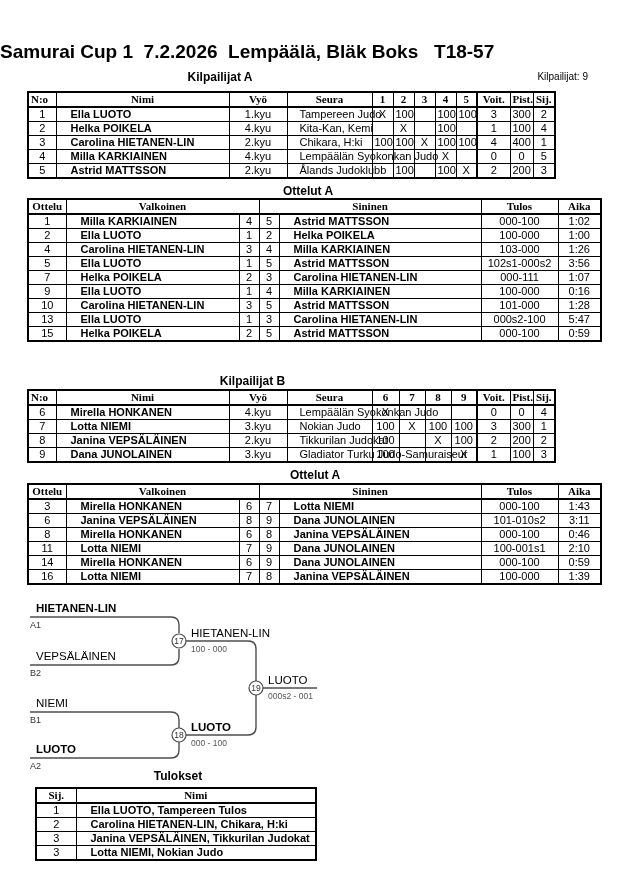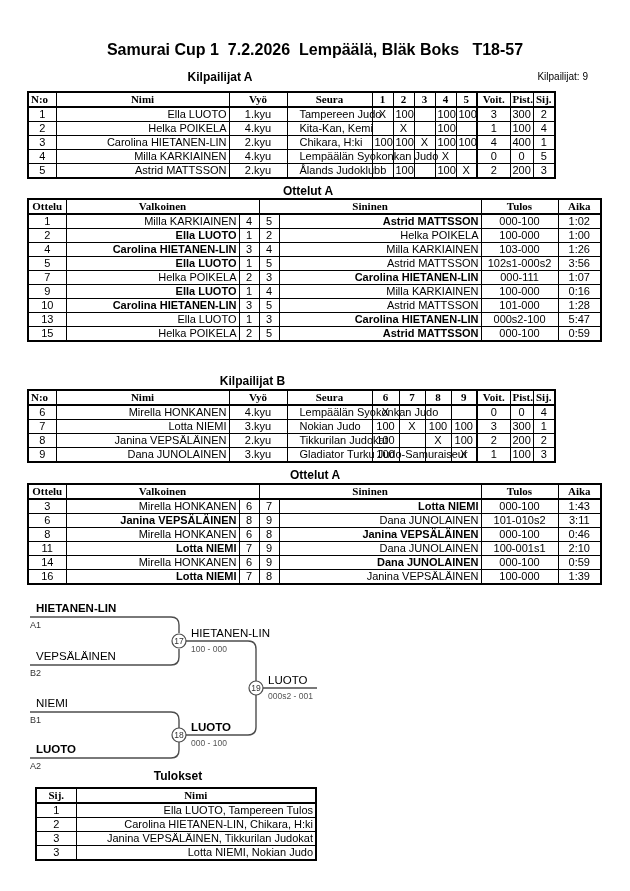--- a/index.html
+++ b/index.html
@@ -3,34 +3,34 @@
 <meta charset="utf-8">
 <style>
   * { box-sizing: border-box; }
   html,body { margin:0; padding:0; }
   body {
     width:630px; height:891px; background:#fff; color:#000;
     font-family:"Liberation Sans", sans-serif; position:relative; overflow:hidden;
   }
   .abs { position:absolute; }
   .page-title {
-    top:41px; left:0; width:630px; text-align:center; margin:0;
-    font-size:16px; font-weight:bold; white-space:pre; letter-spacing:0;
+    top:41px; left:0; width:630px; margin:0;
+    font-size:19px; font-weight:bold; white-space:pre; letter-spacing:0;
   }
   .section-title { font-size:12px; font-weight:bold; text-align:center; }
   .comp-count { font-size:10px; text-align:right; }
 
   table { border-collapse:collapse; table-layout:fixed; font-size:11px; background:#fff; }
   table.bordered { border:2px solid #000; }
   th, td {
     border:1px solid #000; padding:0 2px; height:14px; line-height:13px;
     overflow:visible; text-align:center; white-space:nowrap;
   }
   thead th { font-weight:bold; border-bottom:2px solid #000;font-family:Liberation Serif, serif; }
-  td.name, td.freename { text-align:right; padding-left:5px; }
+  td.name, td.freename { text-align:left; padding-left:14px;font-weight:bold; }
   td.club { text-align:left; padding-left:12px;margin-top:16px; }
   th.hleft { text-align:left; padding-left:2px; }
   .sep { border-left:2px solid #000 !important; }
   .bold { font-weight:bold; }
 
   
   .bracket-line { fill:none; stroke:#4d4d4d; stroke-width:1.4; }
   .match-circle { fill:#fff; stroke:#4d4d4d; stroke-width:1.2; }
   svg text { fill:#000; font-family:"Liberation Sans", sans-serif; }
   .seed-label { font-size:11.5px; }

